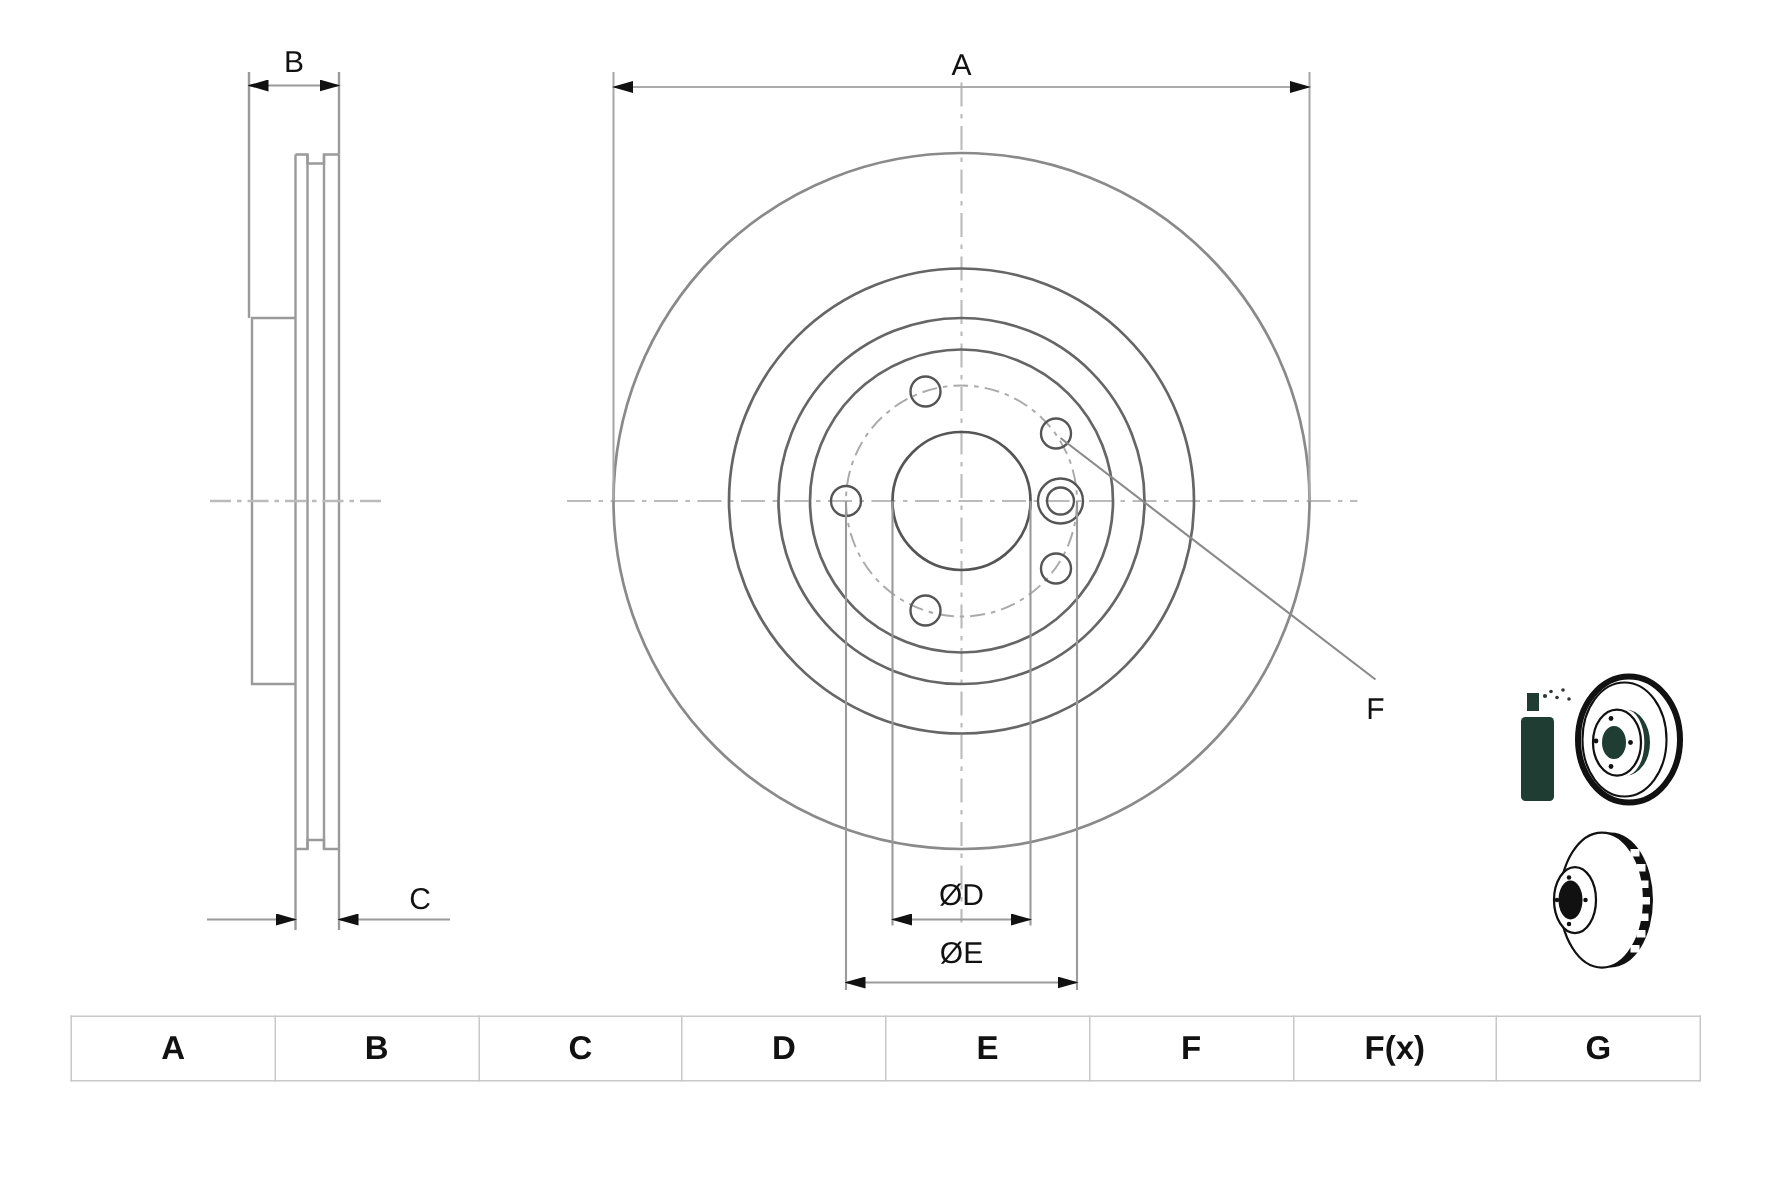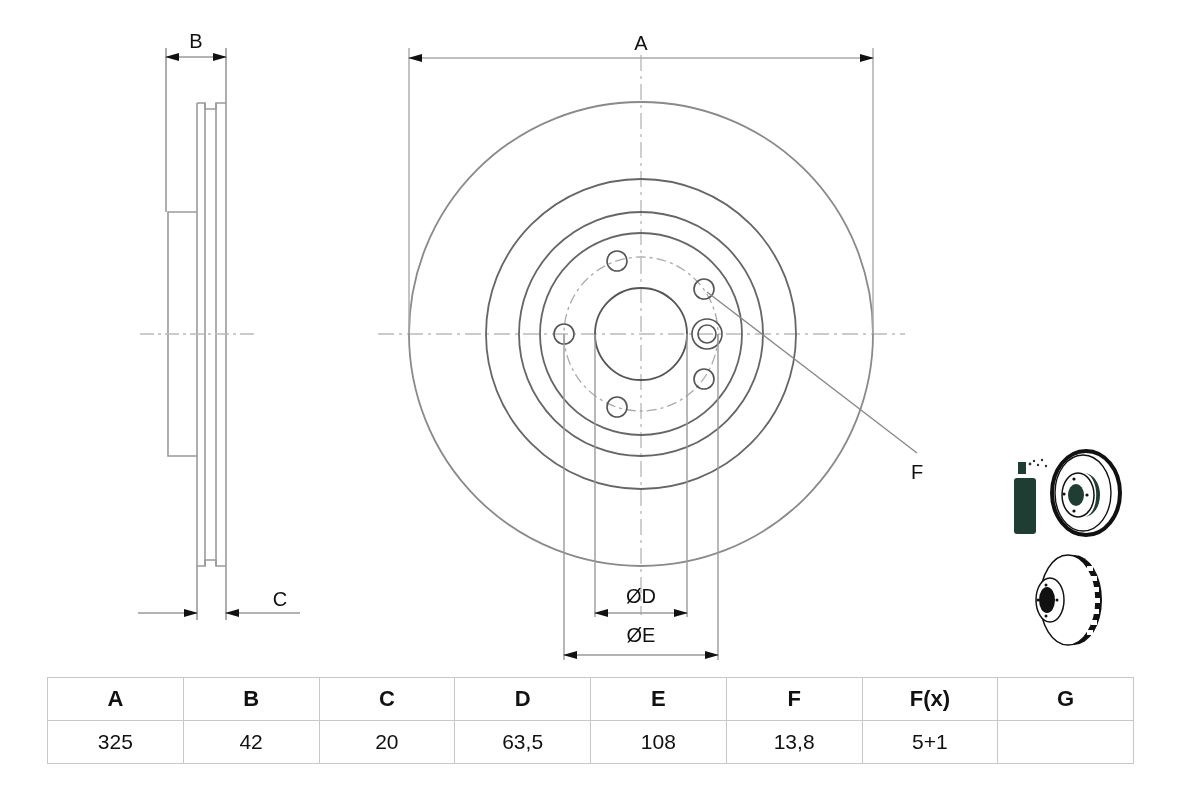--- a/index.html
+++ b/index.html
@@ -140,24 +140,14 @@
       <tr class="hdr">
     <td>A</td>
     <td>B</td>
     <td>C</td>
     <td>D</td>
     <td>E</td>
     <td>F</td>
     <td>F(x)</td>
     <td>G</td>
   </tr>
-  <tr class="val">
-    <td>325</td>
-    <td>42</td>
-    <td>20</td>
-    <td>63,5</td>
-    <td>108</td>
-    <td>13,8</td>
-    <td>5+1</td>
-    <td></td>
-  </tr>
 </tbody>
   </table>
 
 </body></html>

